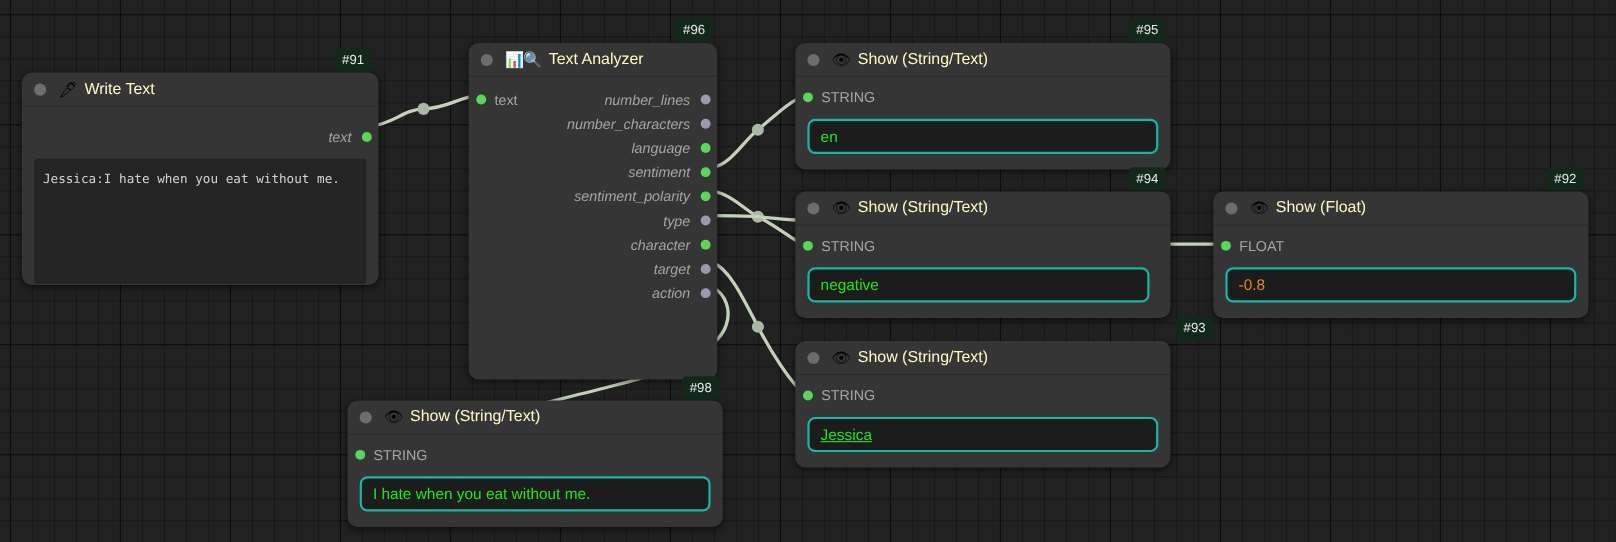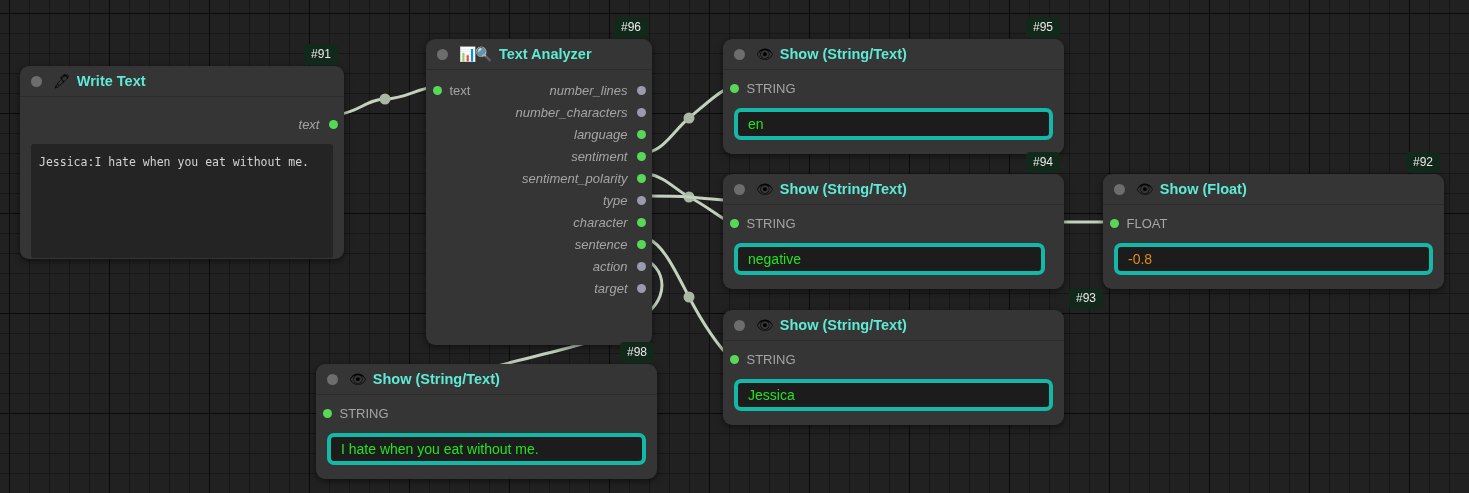--- a/index.html
+++ b/index.html
@@ -68,24 +68,23 @@
   }
   .node-icon {
     font-size: 14px;
     line-height: 1;
     margin-right: 7px;
     flex: 0 0 auto;
     letter-spacing: -1px;
   }
   .node-title {
     font-size: 14.5px;
-    color: #5eead4;
+    color: #fef9c3;
     white-space: nowrap;
     overflow: hidden;
-    font-weight: bold;
   }
   .node-body {
     position: relative;
     padding: 0;
   }
 
   
   .port-row {
     display: flex;
     align-items: center;
@@ -105,21 +104,21 @@
     flex: 0 0 auto;
     background: #9a9aae;
   }
   .dot.on { background: #57d957; }
   .port-row.in .dot { margin-left: -4.5px; margin-right: 8px; }
   .port-row.out .dot { margin-right: -4.5px; margin-left: 9px; }
 
   
   .value-box {
     box-sizing: border-box;
-    border: 4px solid #14b8a6;
+    border: 2px solid #14b8a6;
     border-radius: 7px;
     background: #1c1c1c;
     color: #22e322;
     font-size: 14px;
     display: flex;
     align-items: center;
     padding: 0 10px;
     white-space: nowrap;
     overflow: hidden;
   }
@@ -247,29 +246,25 @@
         </div>
         <div class="port-row out">
           <span class="port-label">type</span>
           <span class="dot"></span>
         </div>
         <div class="port-row out">
           <span class="port-label">character</span>
           <span class="dot on"></span>
         </div>
         <div class="port-row out">
-          <span class="port-label">sentence</span>
-          <span class="dot on"></span>
+          <span class="port-label">target</span>
+          <span class="dot"></span>
         </div>
         <div class="port-row out">
           <span class="port-label">action</span>
-          <span class="dot"></span>
-        </div>
-        <div class="port-row out">
-          <span class="port-label">target</span>
           <span class="dot"></span>
         </div>
       </div>
     </div>
   </div>
 
   <div class="id-badge badge-95">#95</div>
   <div class="node" id="node-95">
     <div class="node-header">
       <span class="collapse-dot"></span>
@@ -306,21 +301,21 @@
     <div class="node-header">
       <span class="collapse-dot"></span>
       <span class="node-icon">👁</span>
       <span class="node-title">Show (String/Text)</span>
     </div>
     <div class="node-body">
       <div class="port-row in" style="padding-left:11px; margin-top:7px;">
         <span class="dot on"></span>
         <span class="port-label">STRING</span>
       </div>
-      <div class="value-box" style="margin:9px 11px 12px 11px; height:32px;">Jessica</div>
+      <div class="value-box" style="margin:9px 11px 12px 11px; height:32px;text-decoration:underline;">Jessica</div>
     </div>
   </div>
 
   <div class="id-badge badge-92">#92</div>
   <div class="node" id="node-92">
     <div class="node-header">
       <span class="collapse-dot"></span>
       <span class="node-icon">👁</span>
       <span class="node-title">Show (Float)</span>
     </div>

